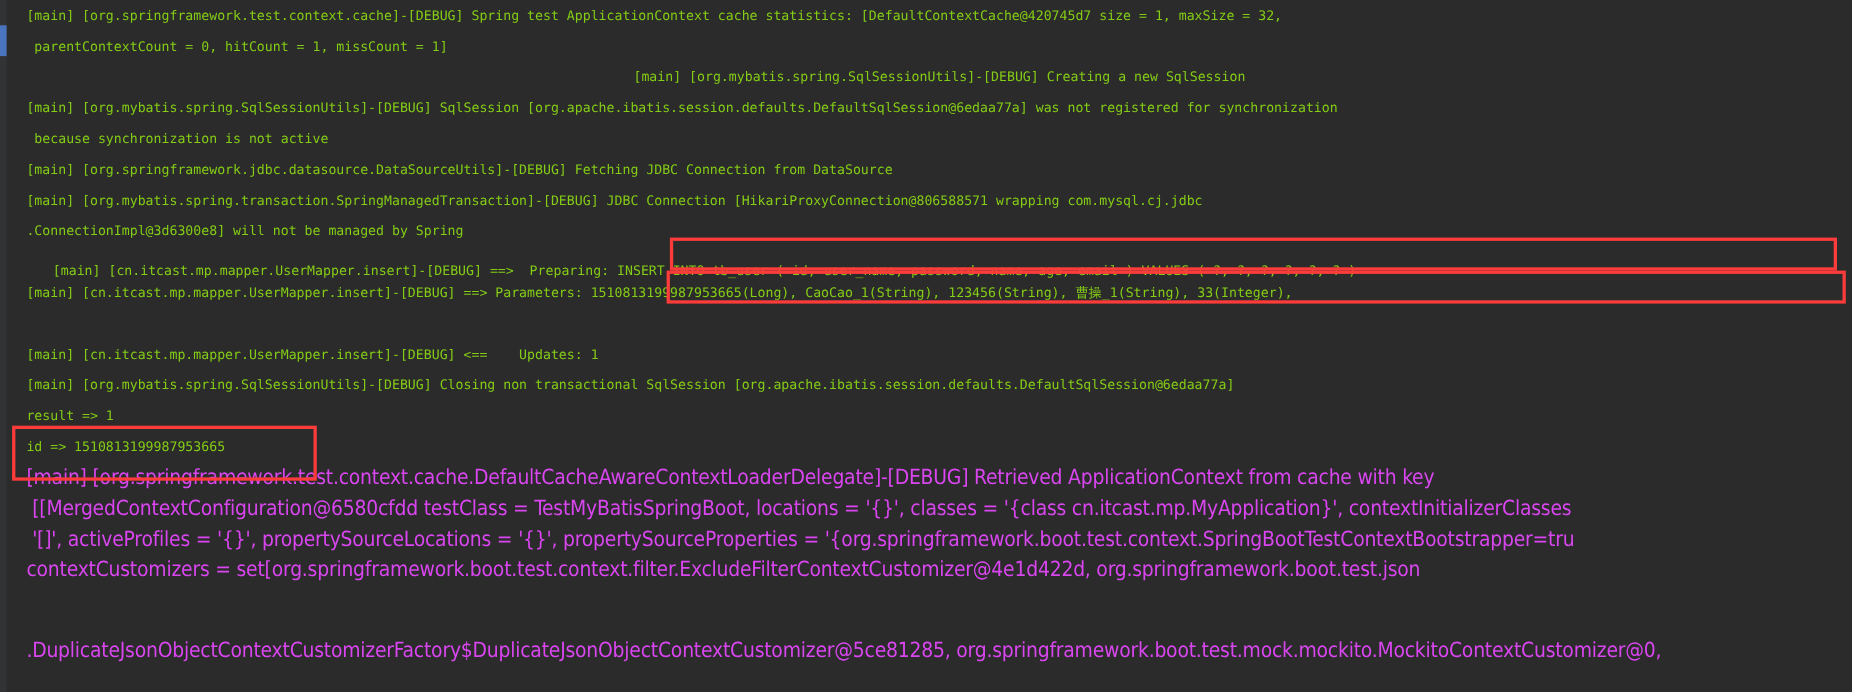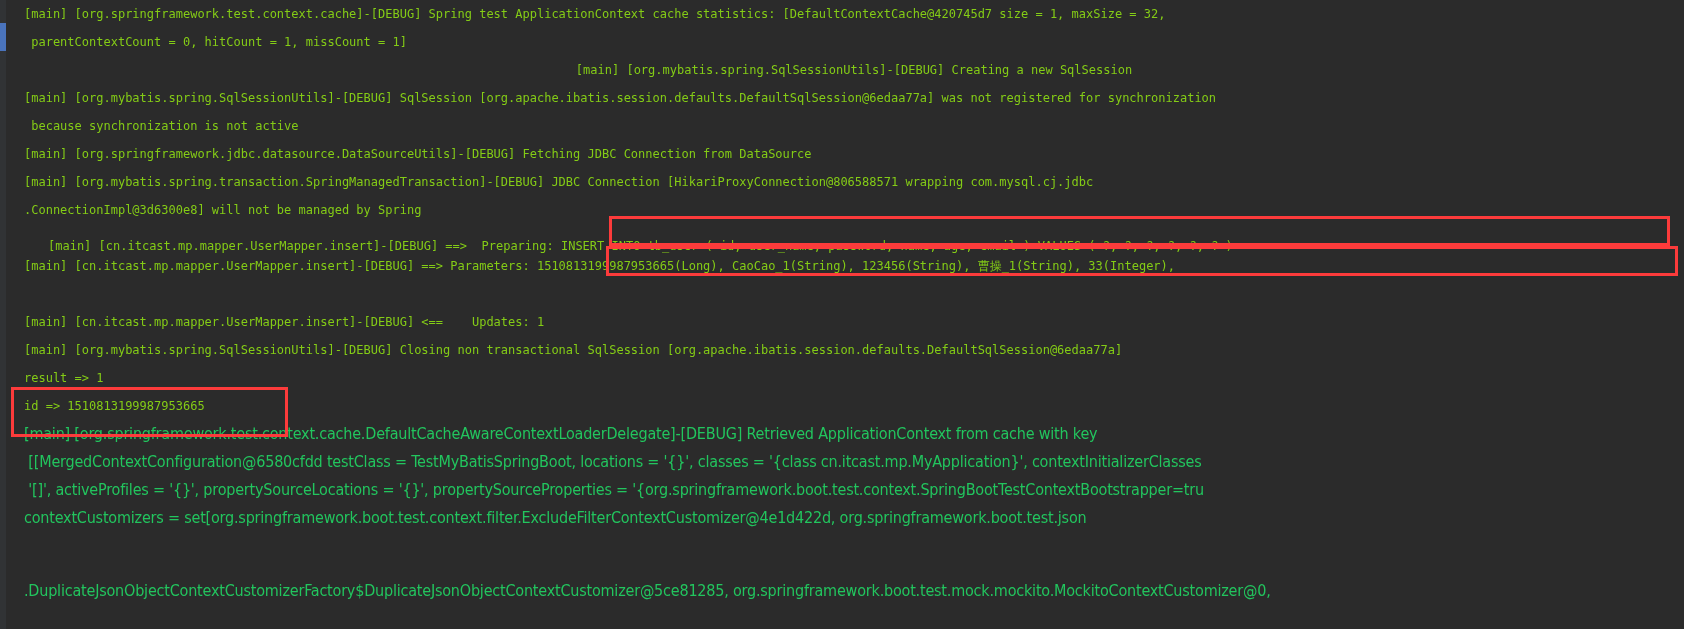--- a/index.html
+++ b/index.html
@@ -54,23 +54,23 @@
     white-space: pre;
     font-size: 12px;
     letter-spacing: 0px;
     color: #84cc16;
     padding-left: 24px;
     box-sizing: border-box;
     overflow: hidden;
   }
   .log-line.narrow {
     font-family: "DejaVu Sans Condensed", "Liberation Sans Narrow", "DejaVu Sans Mono", monospace;
-    font-size: 16px;
+    font-size: 19px;
     letter-spacing: -0.2px;
-    color: #22c55e;
+    color: #d946ef;
   }
   
   .annot-box {
     position: absolute;
     border: 3px solid #fc3b3b;
     box-sizing: border-box;
     z-index: 2;
     pointer-events: none;
     background: transparent;
   }

